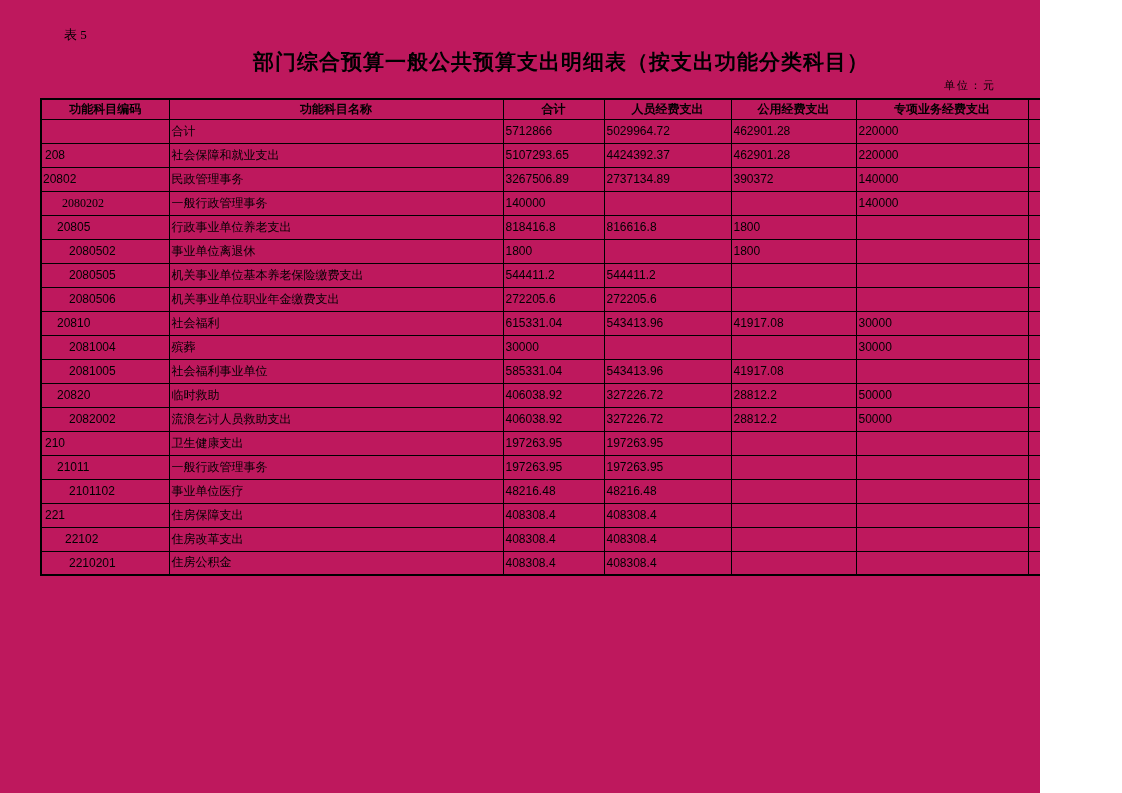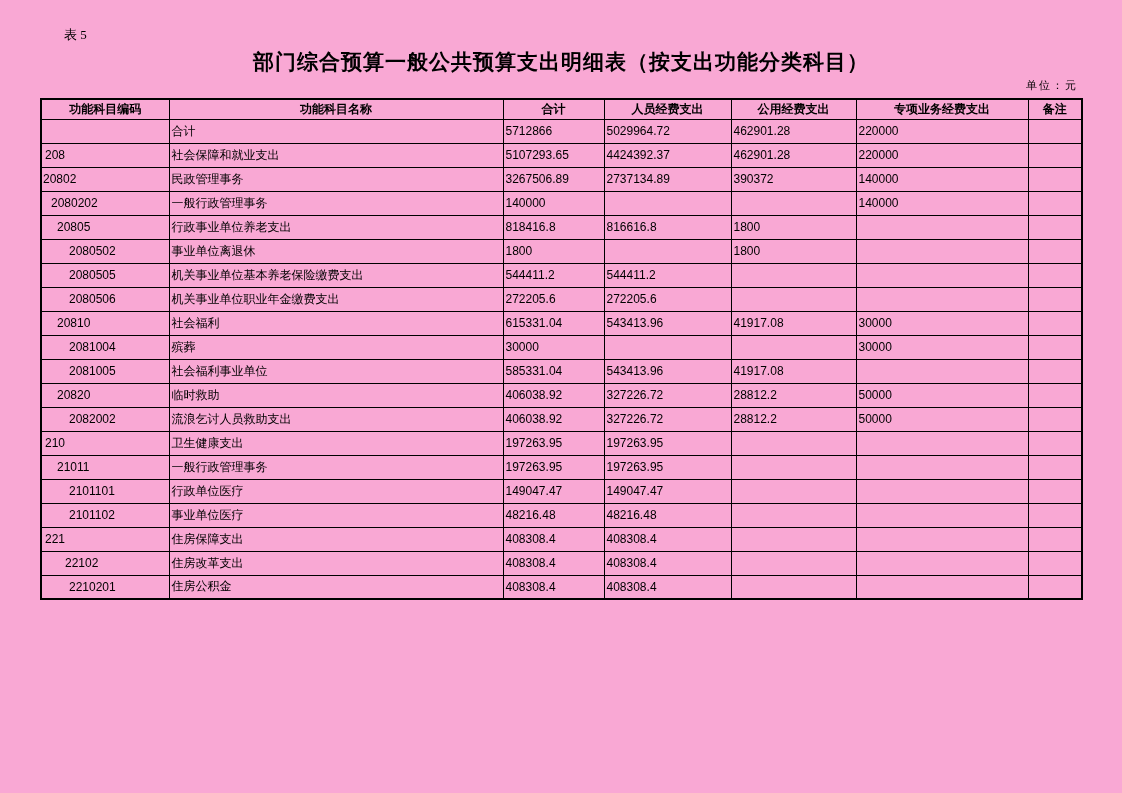--- a/index.html
+++ b/index.html
@@ -2,23 +2,23 @@
 <html><head>
 <meta charset="utf-8">
 <style>
   html, body {
     margin: 0;
     padding: 0;
     background: #ffffff;
   }
   .page {
     position: relative;
-    width: 1122px;
+    width: 1040px;
     height: 793px;
-    background: #f9a8d4;
+    background: #be185d;
     color: #000000;
     font-family: "Liberation Serif", "DejaVu Serif", serif;
     overflow: hidden;
   }
   .sheet-label {
     position: absolute;
     left: 64px;
     top: 26px;
     font-size: 13px;
     font-family: "Liberation Serif", "DejaVu Serif", serif;
@@ -136,21 +136,21 @@
         <tr>
           <td class="cell-code" style="padding-left: 1px;">20802</td>
           <td class="cell-name">民政管理事务</td>
           <td class="cell-num">3267506.89</td>
           <td class="cell-num">2737134.89</td>
           <td class="cell-num">390372</td>
           <td class="cell-num">140000</td>
           <td class="cell-num"></td>
         </tr>
         <tr>
-          <td class="cell-code" style="padding-left: 9px;">2080202</td>
+          <td class="cell-code" style="padding-left: 20px; font-family: Liberation Serif, serif;">2080202</td>
           <td class="cell-name">一般行政管理事务</td>
           <td class="cell-num">140000</td>
           <td class="cell-num"></td>
           <td class="cell-num"></td>
           <td class="cell-num">140000</td>
           <td class="cell-num"></td>
         </tr>
         <tr>
           <td class="cell-code" style="padding-left: 15px;">20805</td>
           <td class="cell-name">行政事业单位养老支出</td>
@@ -244,29 +244,20 @@
         <tr>
           <td class="cell-code" style="padding-left: 15px;">21011</td>
           <td class="cell-name">一般行政管理事务</td>
           <td class="cell-num">197263.95</td>
           <td class="cell-num">197263.95</td>
           <td class="cell-num"></td>
           <td class="cell-num"></td>
           <td class="cell-num"></td>
         </tr>
         <tr>
-          <td class="cell-code" style="padding-left: 27px;">2101101</td>
-          <td class="cell-name">行政单位医疗</td>
-          <td class="cell-num">149047.47</td>
-          <td class="cell-num">149047.47</td>
-          <td class="cell-num"></td>
-          <td class="cell-num"></td>
-          <td class="cell-num"></td>
-        </tr>
-        <tr>
           <td class="cell-code" style="padding-left: 27px;">2101102</td>
           <td class="cell-name">事业单位医疗</td>
           <td class="cell-num">48216.48</td>
           <td class="cell-num">48216.48</td>
           <td class="cell-num"></td>
           <td class="cell-num"></td>
           <td class="cell-num"></td>
         </tr>
         <tr>
           <td class="cell-code" style="padding-left: 3px;">221</td>

